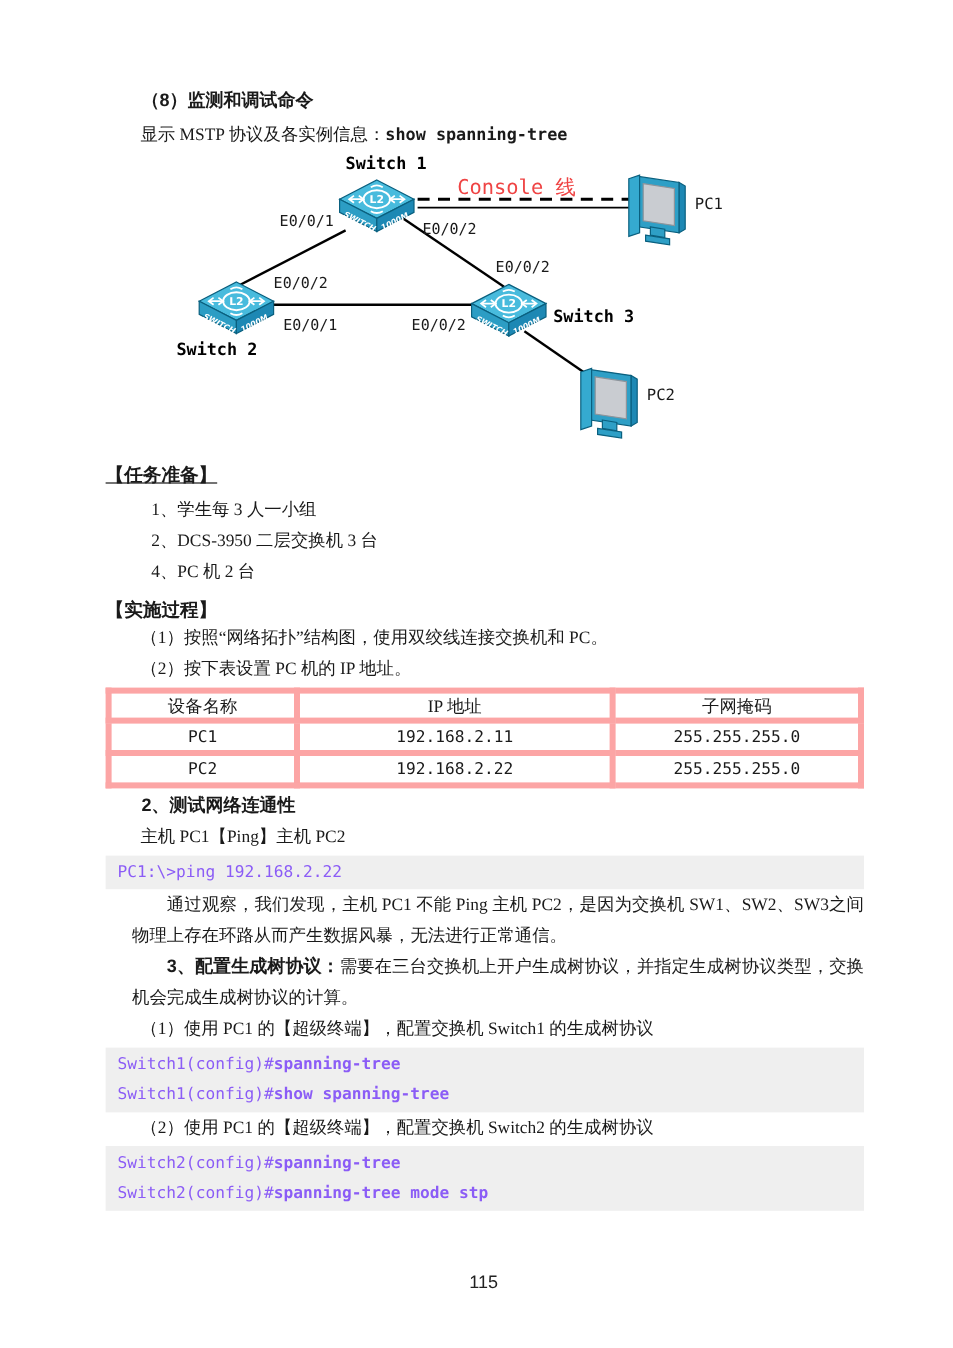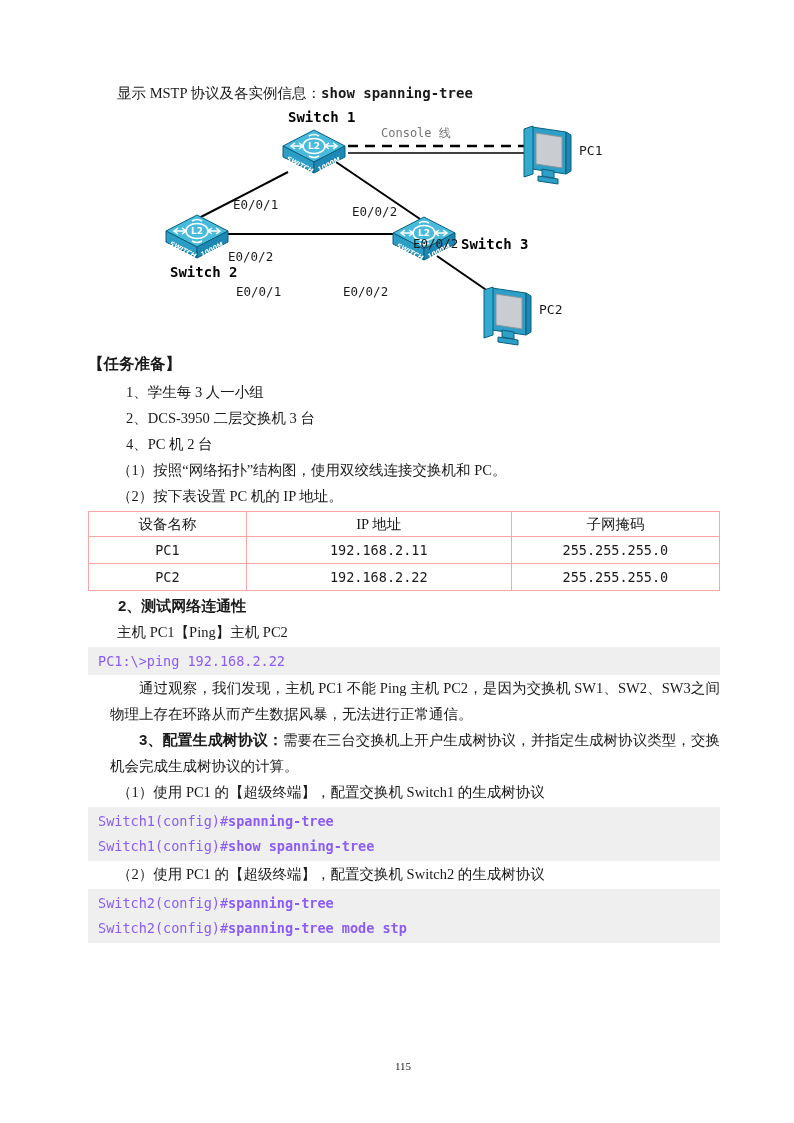--- a/index.html
+++ b/index.html
@@ -21,65 +21,66 @@
   .p-mstp   { font-size:14.5px; line-height:20px; margin-top:9px; text-indent:2em; }
   .p-mstp .cmd { font-family:"DejaVu Sans Mono","Liberation Mono",monospace; font-weight:700; font-size:14px; }
   .sec-title { font-size:15.5px; line-height:20px; margin-top:9px; }
 
   
   .topology { position:relative; height:240px; margin:3px -74px 0 -88px; width:794px; }
   .topology svg.links { position:absolute; left:0; top:0; width:794px; height:240px; }
   .node { position:absolute; }
   .tlabel { position:absolute; white-space:nowrap; font-family:"DejaVu Sans Mono","Liberation Mono",monospace; }
   .tlabel.devname { font-weight:700; font-size:14px; color:#000; }
-  .tlabel.port { font-size:12.5px; color:#1a1a1a;margin-top:41px; }
-  .tlabel.console { font-size:12px; color:#737373; }
+  .tlabel.port { font-size:12.5px; color:#1a1a1a; }
+  .tlabel.console { font-size:17px; color:#ef4444; }
   .tlabel.pcname { font-size:13px; color:#1a1a1a; }
 
   
-  .prep-title { margin-top:8px; }
+  .prep-title { margin-top:21px;text-decoration:underline; }
   .plain-list { list-style:none; margin-top:5px; }
   .plain-list li { font-size:14.5px; line-height:26px; padding-left:38px; }
   .sub-head { font-size:15px; line-height:26px; text-indent:2em; }
   .body-p { font-size:14.5px; line-height:26px; text-indent:2em; }
   .body-p.justify { text-align:justify;margin-left:22px; }
   .body-p .lead { font-family:"Liberation Sans","DejaVu Sans",sans-serif; font-weight:700; font-size:15px; }
 
   
   table.ip-table { width:100%; border-collapse:collapse; margin-top:2px; table-layout:fixed; }
   table.ip-table th, table.ip-table td {
-    border:1px solid #fca5a5; text-align:center; vertical-align:middle;
+    border:5px solid #fca5a5; text-align:center; vertical-align:middle;
     font-weight:400; font-size:14px; color:#1a1a1a;
   }
   table.ip-table th { height:25px; }
   table.ip-table td { height:27px; font-family:"DejaVu Sans Mono","Liberation Mono",monospace; font-size:13.5px; }
   table.ip-table col.c1 { width:25%; } table.ip-table col.c2 { width:42%; } table.ip-table col.c3 { width:33%; }
   table.ip-table th { font-size:14.5px; }
   table.ip-table td.cjk, table.ip-table th { font-family:"Liberation Serif","DejaVu Serif",serif; }
 
   
   .code-block {
     background:#efefef; margin-top:2px; padding:2px 0 2px 10px;
   }
   .code-line { font-family:"DejaVu Sans Mono","Liberation Mono",monospace; font-size:13.5px; line-height:25px; white-space:pre; color:#8b5cf6; }
   .code-line .cmd { font-weight:700; }
   .ping-block .code-line { line-height:24px; }
 
   .page-num {
     position:absolute; left:12px; right:0; top:1060px;
-    text-align:center; font-size:11px; color:#222;
-    font-family:Liberation Serif, serif;
+    text-align:center; font-size:15px; color:#222;
+    font-family:Liberation Sans, sans-serif;
   }
 </style>
 </head>
 <body>
 
 <div class="page">
   <div class="content">
 
+    <div class="heading8 h-sans">（8）监测和调试命令</div>
 
     <div class="p-mstp">
       <span>显示 MSTP 协议及各实例信息：</span><span class="cmd">show spanning-tree</span>
     </div>
 
 
     <div class="topology">
       <svg class="links" viewBox="0 0 794 240">
         <line x1="348" y1="40" x2="524" y2="40" stroke="#000" stroke-width="2.4" stroke-dasharray="10 7"></line>
         <line x1="348" y1="47" x2="524" y2="47" stroke="#000" stroke-width="1.6"></line>
@@ -165,40 +166,41 @@
           <polygon points="14,5 48,10 48,52 14,47" fill="#2e9fc6" stroke="#0a607f" stroke-width="1"></polygon>
           <polygon points="48,10 53,13 53,49 48,52" fill="#1d88b4" stroke="#0a607f" stroke-width="1"></polygon>
           <polygon points="18,11 44,15 44,46 18,42" fill="#c9ccd1" stroke="#8d949b" stroke-width="1"></polygon>
           <polygon points="6,7 15,4 15,52 6,55" fill="#35aad0" stroke="#0a607f" stroke-width="1"></polygon>
           <polygon points="24,47 36,49 36,56 24,54" fill="#2e9fc6" stroke="#0a607f" stroke-width="1"></polygon>
           <polygon points="20,54 40,57 40,62 20,59" fill="#2e9fc6" stroke="#0a607f" stroke-width="1"></polygon>
         </svg>
       </div>
 
       <div class="tlabel devname" style="left:288px; top:3px;">Switch 1</div>
-      <div class="tlabel devname" style="left:170px; top:158px;">Switch 2</div>
+      <div class="tlabel devname" style="left:147px; top:158px;">Switch 2</div>
       <div class="tlabel devname" style="left:461px; top:130px;">Switch 3</div>
       <div class="tlabel pcname" style="left:579px; top:37px;">PC1</div>
       <div class="tlabel pcname" style="left:539px; top:196px;">PC2</div>
       <div class="tlabel console" style="left:381px; top:19px;">Console 线</div>
       <div class="tlabel port" style="left:233px; top:50px;">E0/0/1</div>
       <div class="tlabel port" style="left:352px; top:57px;">E0/0/2</div>
       <div class="tlabel port" style="left:413px; top:89px;">E0/0/2</div>
       <div class="tlabel port" style="left:228px; top:102px;">E0/0/2</div>
       <div class="tlabel port" style="left:236px; top:137px;">E0/0/1</div>
       <div class="tlabel port" style="left:343px; top:137px;">E0/0/2</div>
     </div>
 
     <div class="sec-title h-sans prep-title">【任务准备】</div>
     <ul class="plain-list">
       <li>1、学生每 3 人一小组</li>
       <li>2、DCS-3950 二层交换机 3 台</li>
       <li>4、PC 机 2 台</li>
     </ul>
 
+    <div class="sec-title h-sans">【实施过程】</div>
     <div class="body-p">（1）按照“网络拓扑”结构图，使用双绞线连接交换机和 PC。</div>
     <div class="body-p">（2）按下表设置 PC 机的 IP 地址。</div>
 
     <table class="ip-table">
       <colgroup>
           <col class="c1">
           <col class="c2">
           <col class="c3">
         </colgroup>
       <thead>

